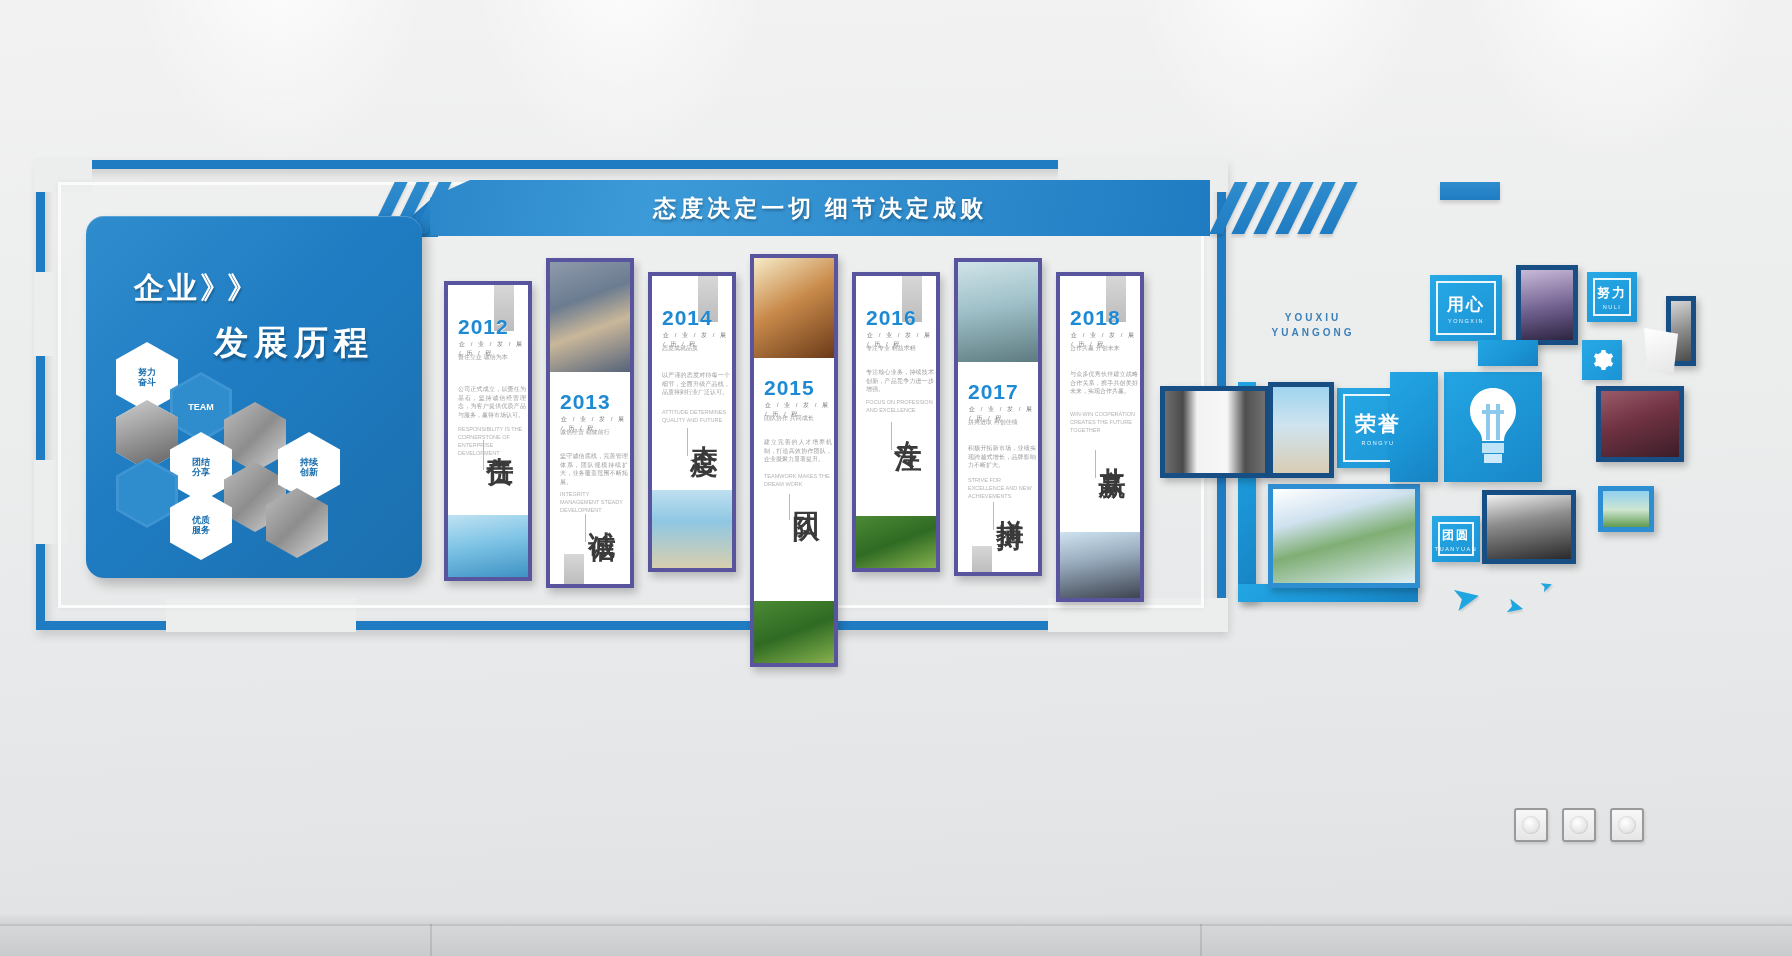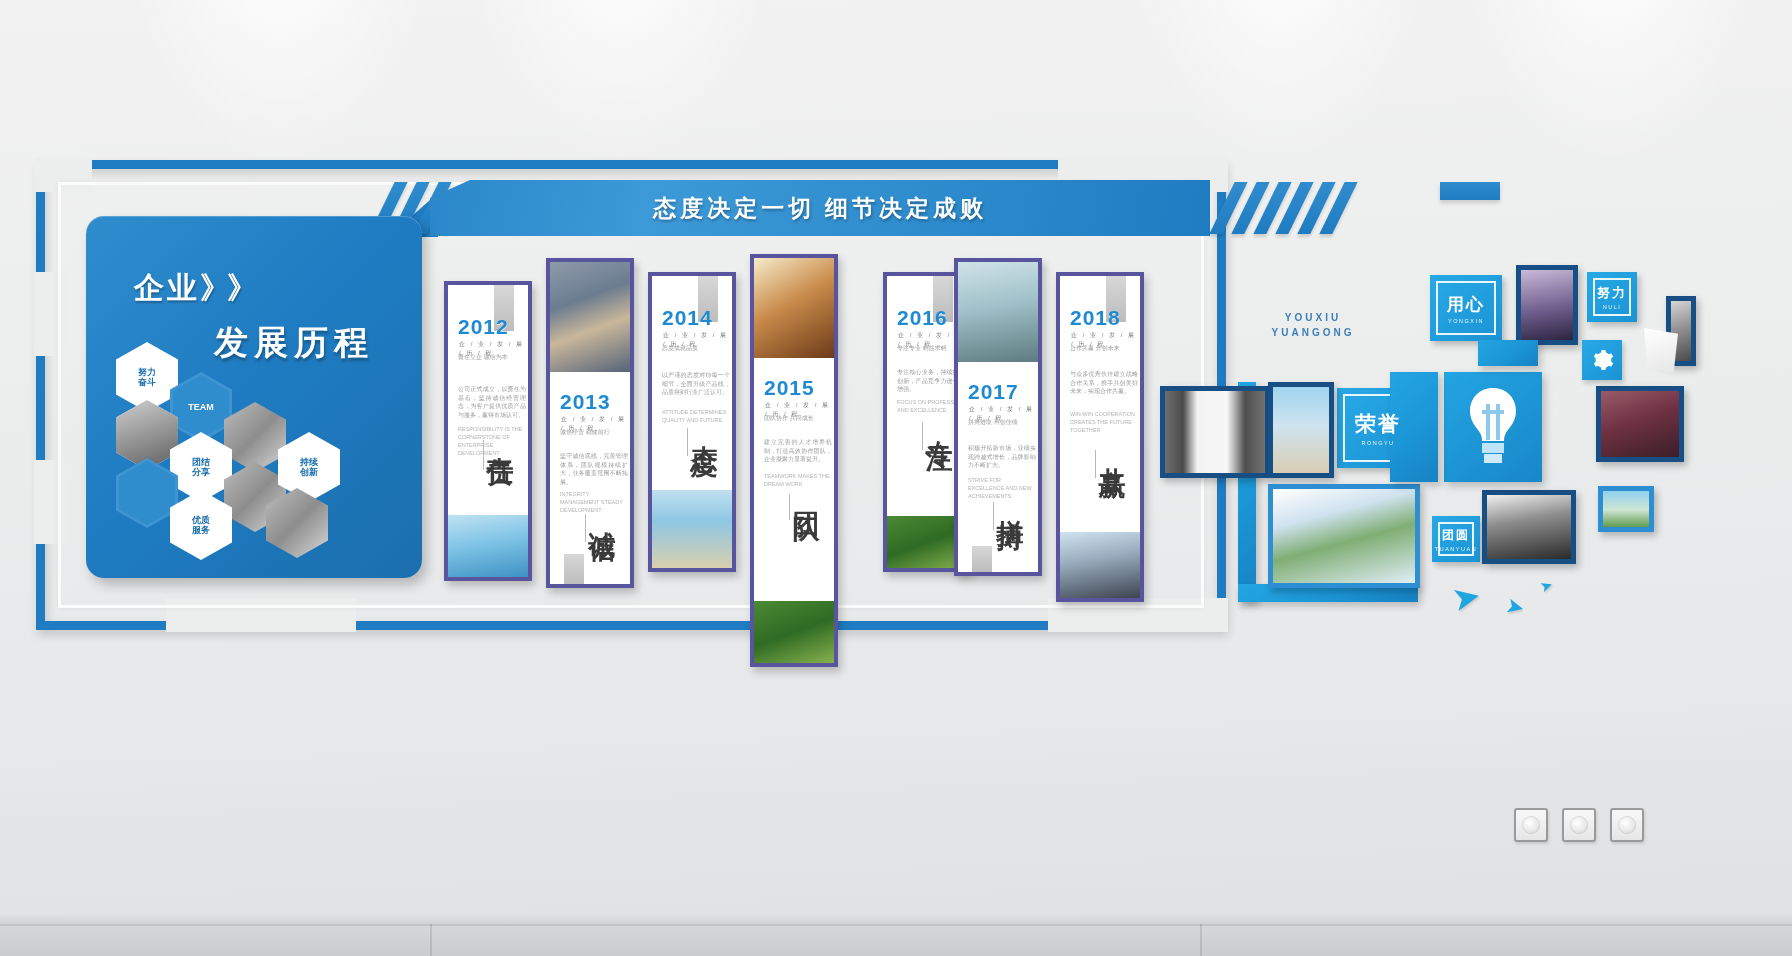--- a/index.html
+++ b/index.html
@@ -387,21 +387,21 @@
     <div class="year" style="left:10px; top:118px;">2015</div>
     <div class="pinyin" style="left:11px; top:143px;">企 / 业 / 发 / 展 / 历 / 程</div>
     <div class="body" style="left:10px; top:156px; width:68px;">团队协作 共同成长</div>
     <div class="body" style="left:10px; top:180px; width:68px;">建立完善的人才培养机制，打造高效协作团队，企业凝聚力显著提升。</div>
     <div class="body2" style="left:10px; top:214px; width:68px;">TEAMWORK MAKES THE DREAM WORK</div>
     <div class="vrule" style="right:44px; top:236px; height:26px;"></div>
     <div class="bigword" style="top:232px;">团队</div>
     <div class="photo ph-grass" style="bottom:0; height:62px;"></div>
   </div>
 
-  <div class="panel" style="left:852px; top:272px; width:88px; height:300px;margin-left:31px;">
+  <div class="panel" style="left:852px; top:272px; width:88px; height:300px;">
     <div class="tab"></div>
     <div class="year" style="left:10px; top:30px;">2016</div>
     <div class="pinyin" style="left:11px; top:55px;">企 / 业 / 发 / 展 / 历 / 程</div>
     <div class="body" style="left:10px; top:68px; width:68px;">专注专业 精益求精</div>
     <div class="body" style="left:10px; top:92px; width:68px;">专注核心业务，持续技术创新，产品竞争力进一步增强。</div>
     <div class="body2" style="left:10px; top:122px; width:68px;">FOCUS ON PROFESSION AND EXCELLENCE</div>
     <div class="vrule" style="right:44px; top:146px; height:28px;"></div>
     <div class="bigword" style="top:142px;">专注</div>
     <div class="photo ph-grass" style="bottom:0; height:52px;"></div>
   </div>

